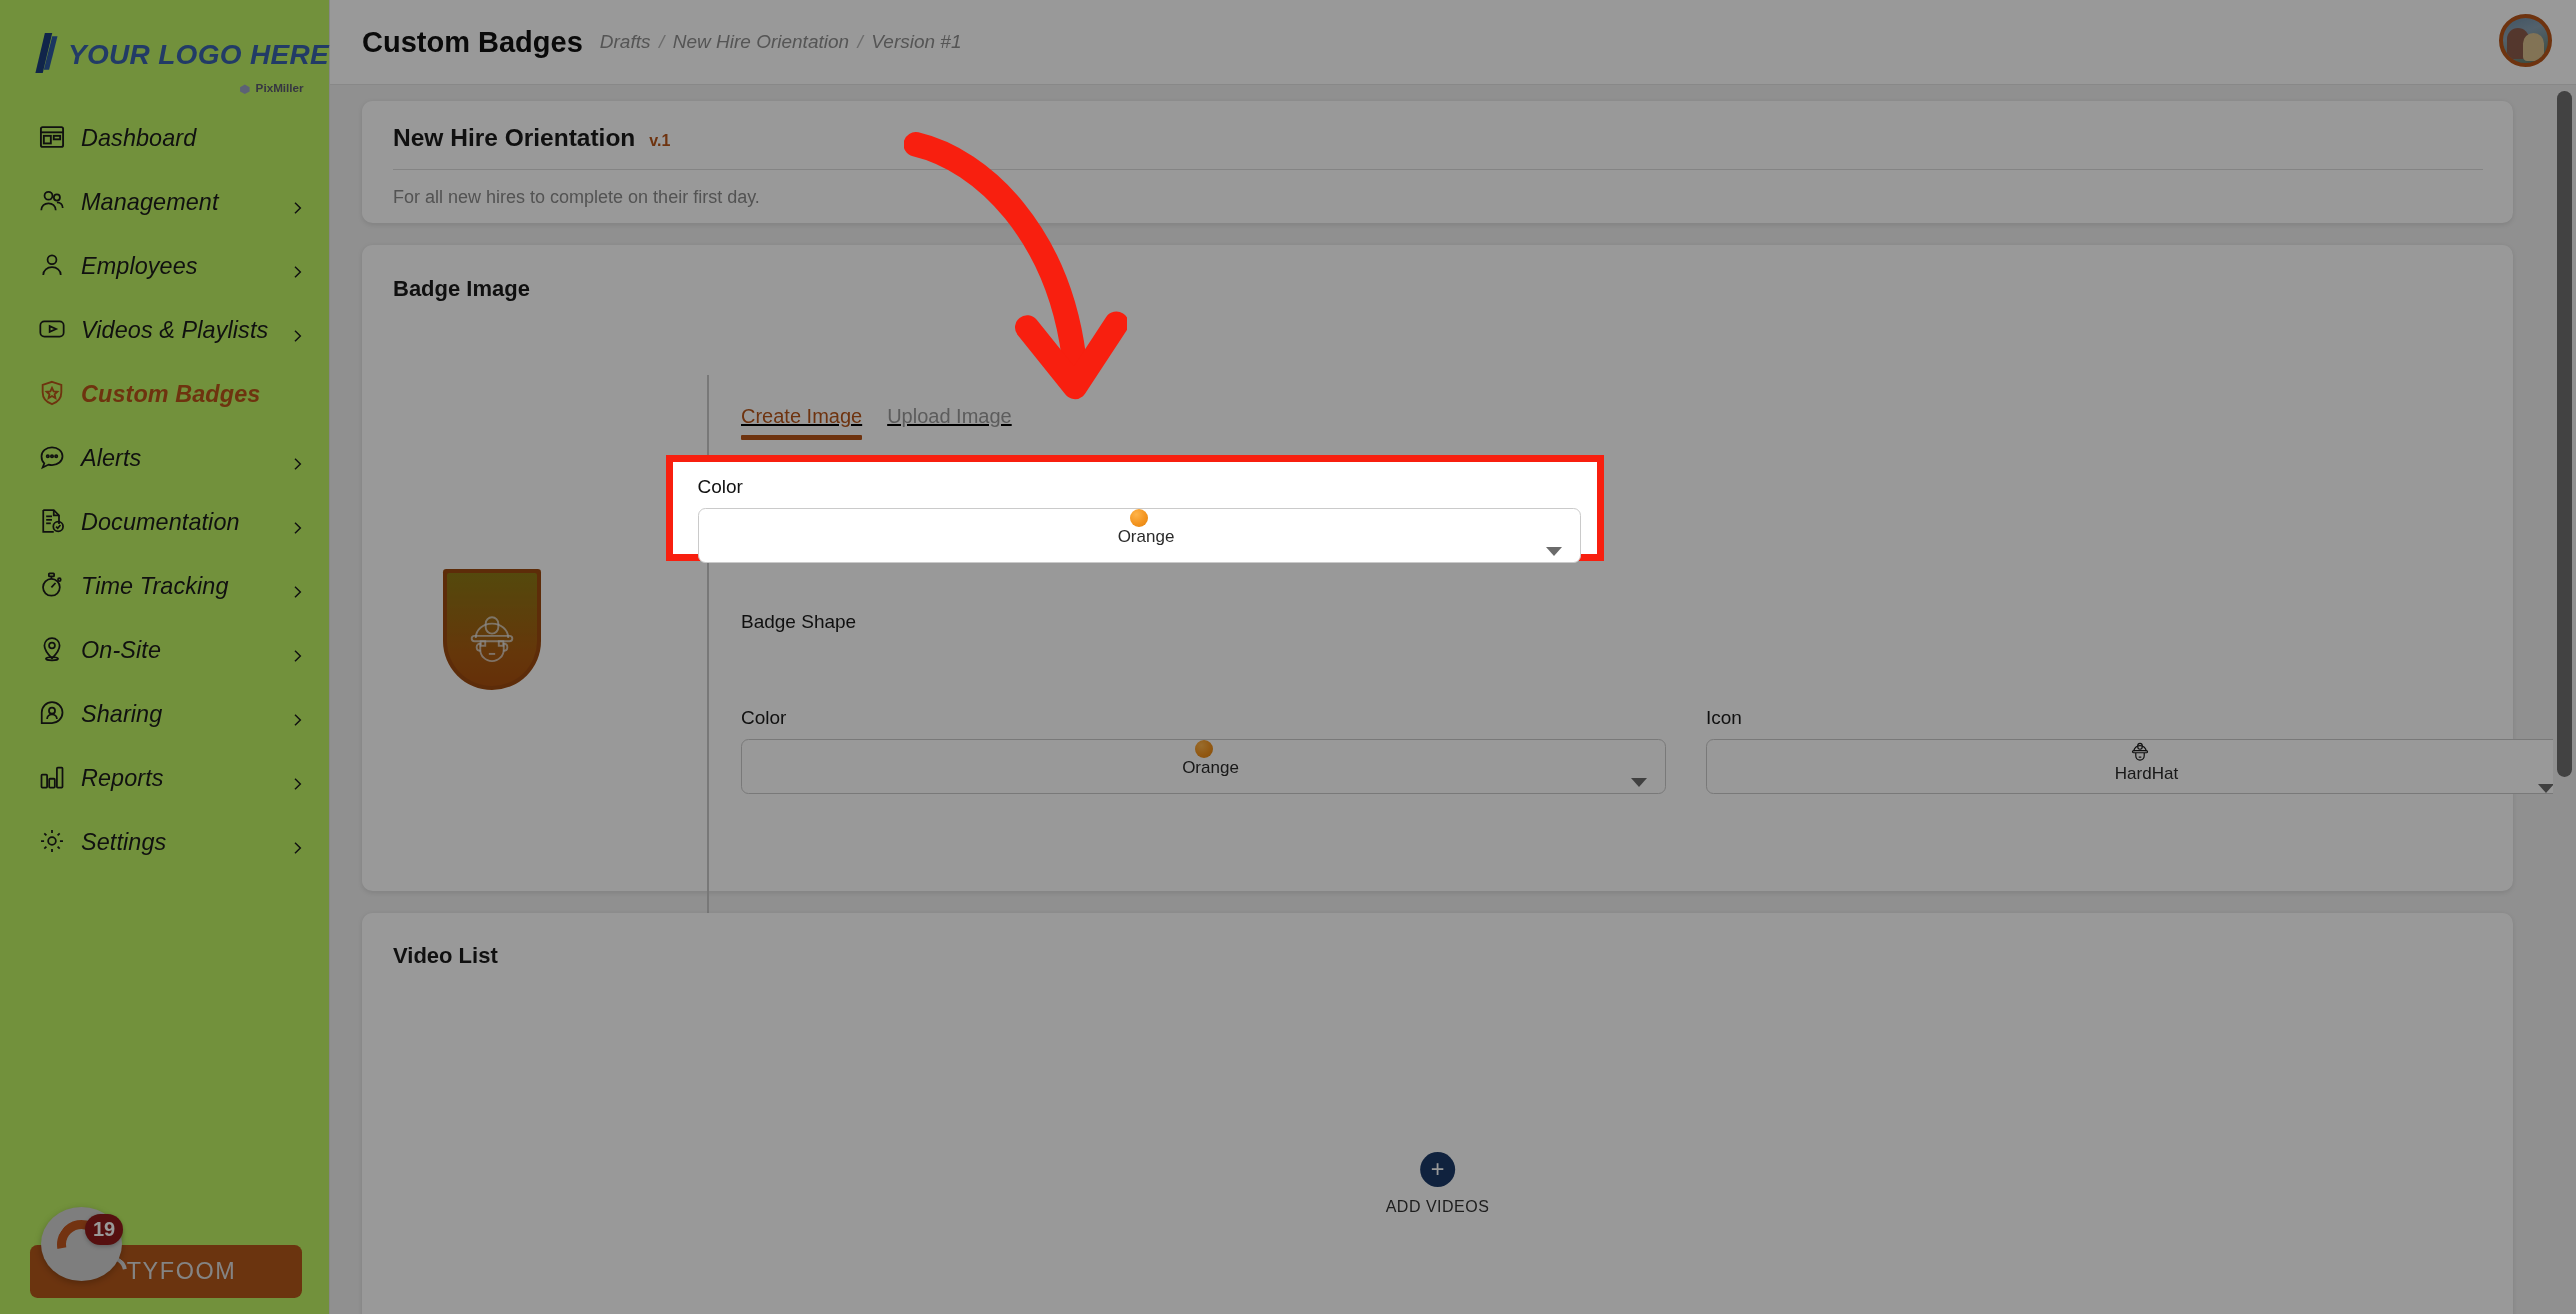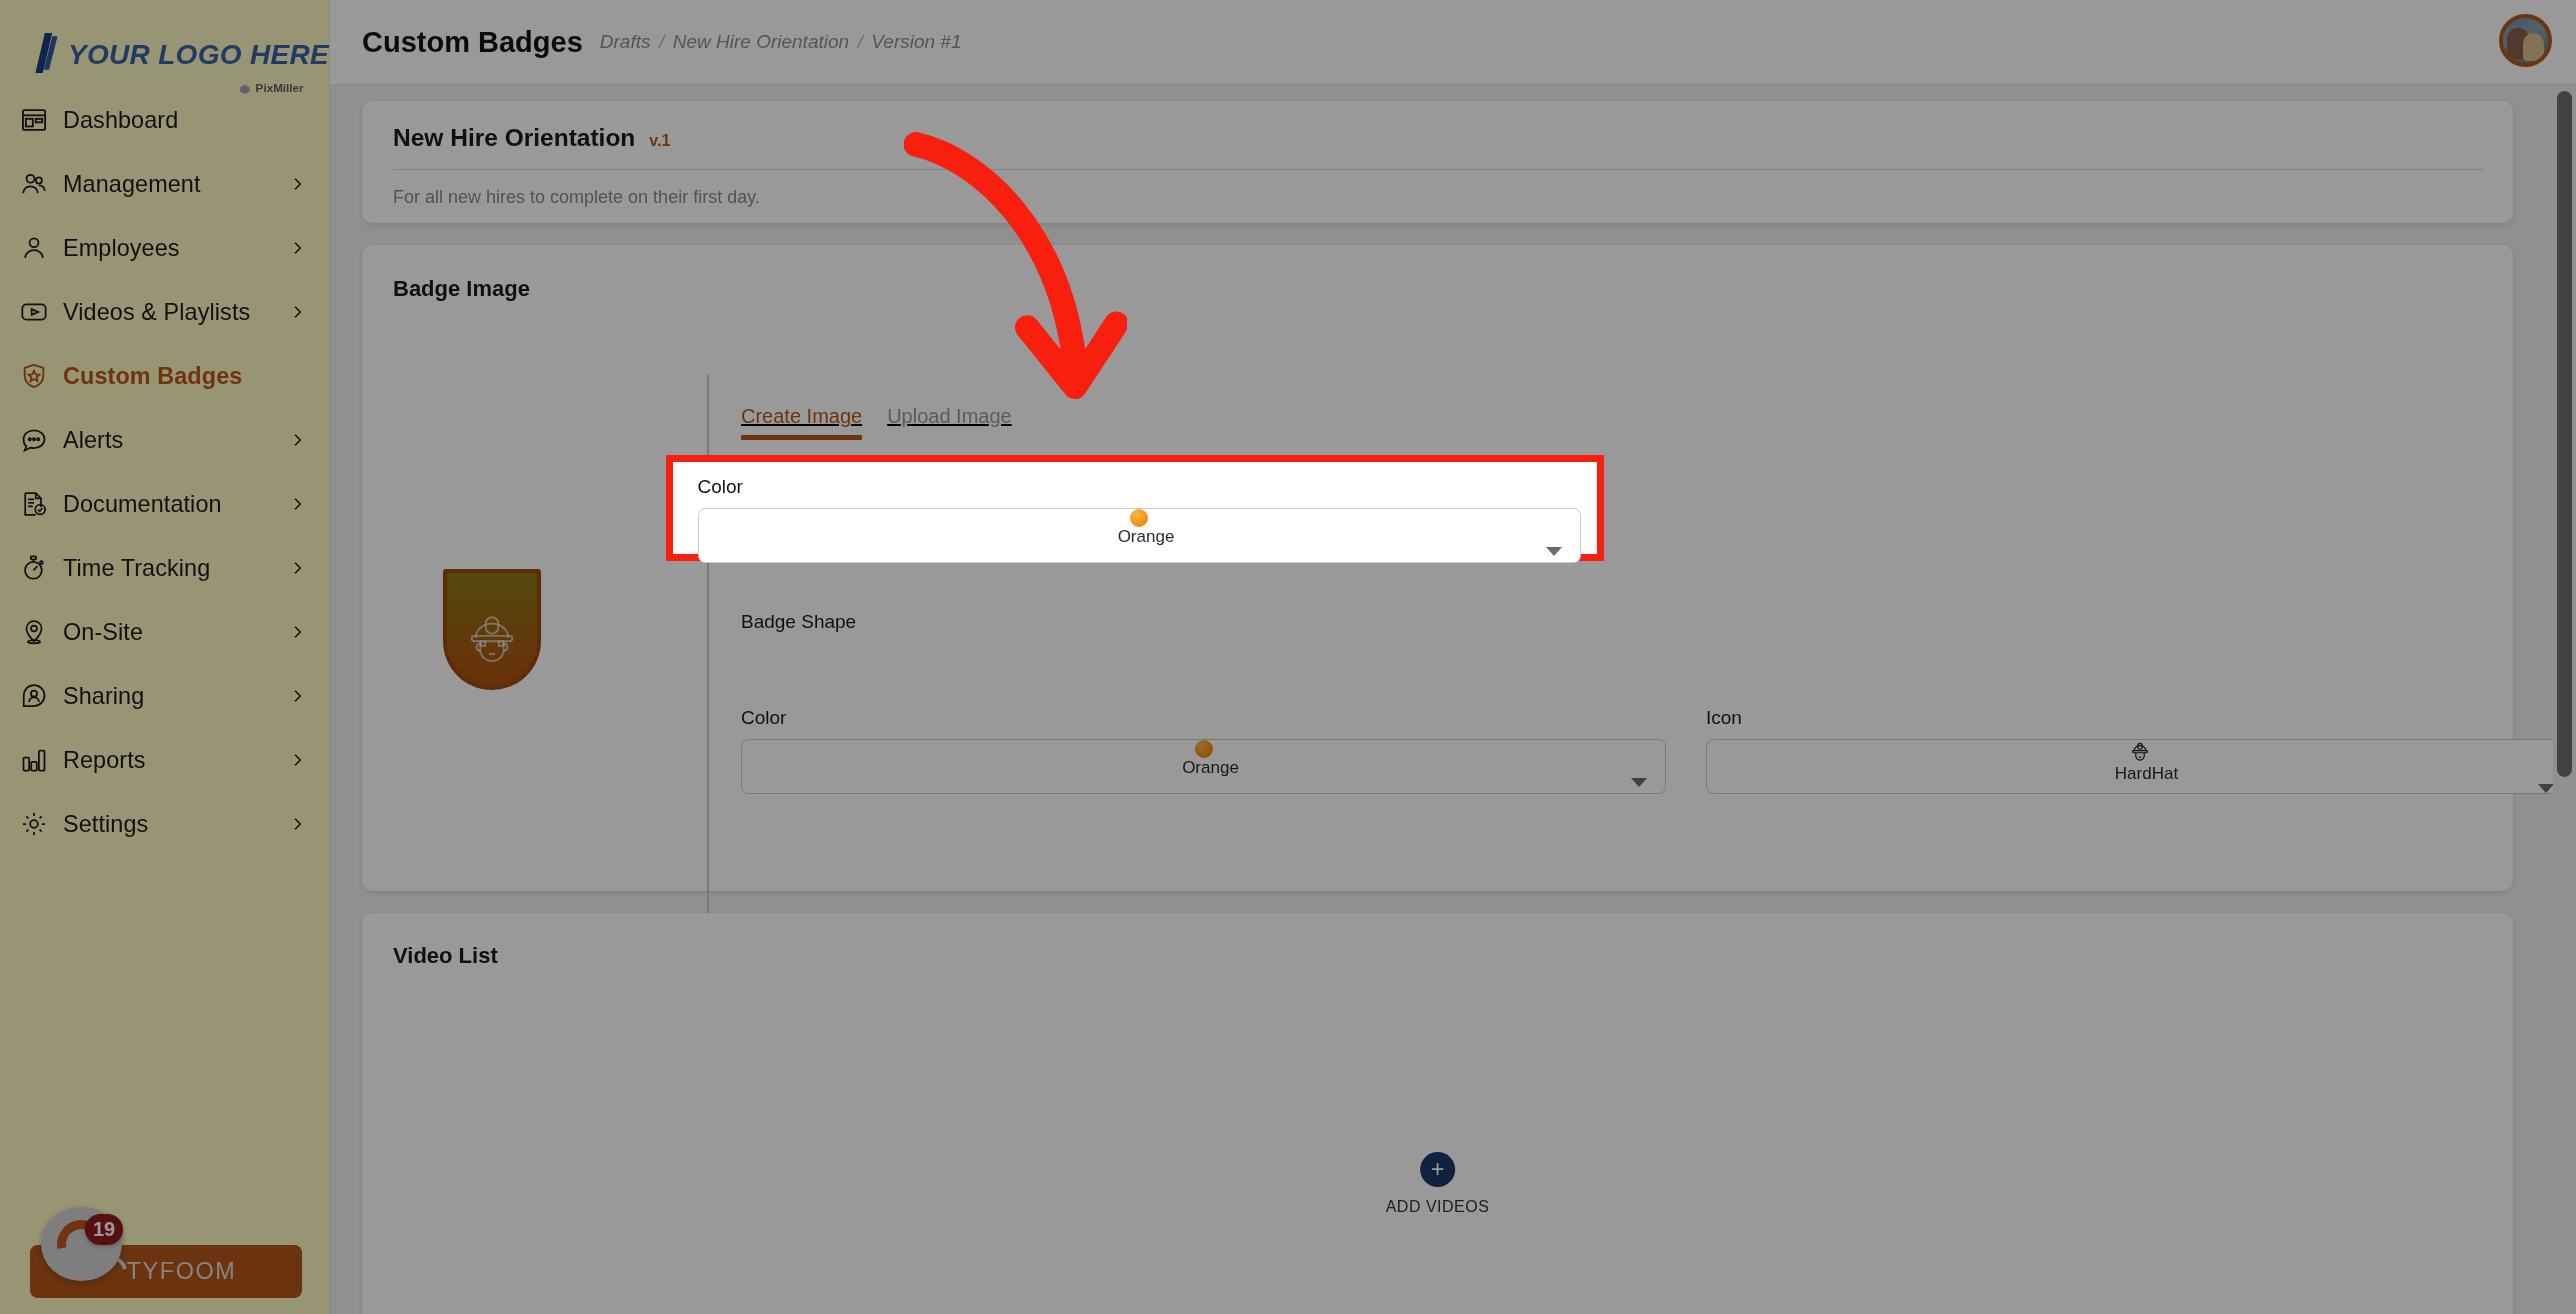--- a/index.html
+++ b/index.html
@@ -22,21 +22,21 @@
     position: absolute; inset: 0;
     background: rgba(0,0,0,0.40);
     z-index: 50;
     pointer-events: none;
   }
 
   
   #sidebar {
     position: absolute; left: 0; top: 0;
     width: 330px; height: 1314px;
-    background: #fef9c3;
+    background: #bef264;
     border-right: 0.5px solid #e3e3e3;
     z-index: 5;
   }
   #logo-area {
     position: absolute; left: 0; top: 16px;
     width: 330px; height: 64px;
   }
   #logo-mark {
     position: absolute; left: 33px; top: 17px;
     width: 29px; height: 40px;
@@ -55,24 +55,25 @@
     display: flex; align-items: flex-end; gap: 6px;
   }
   #logo-watermark .wm-shape {
     width: 10.6px; height: 9.6px; background: #9aa3c4;
     clip-path: polygon(10% 30%, 55% 0%, 100% 30%, 100% 75%, 55% 100%, 10% 75%);
   }
 
   .nav-list { position: absolute; left: 0; top: 88px; width: 330px; }
   .nav-item {
     position: relative;
-    display: flex; align-items: center;
+    display: flex; align-items: flex-end;
     height: 64px;
-    padding-left: 18px; padding-right: 25.5px;
+    padding-left: 36px; padding-right: 25.5px;
     cursor: pointer;
+    font-style: italic;
   }
   .nav-icon {
     width: 31px; height: 31px;
     flex: 0 0 31px;
     display: flex; align-items: center; justify-content: center;
     color: #1b1b1b;
   }
   .nav-icon svg { width: 28px; height: 28px; display: block; }
   .nav-label {
     margin-left: 14px;

